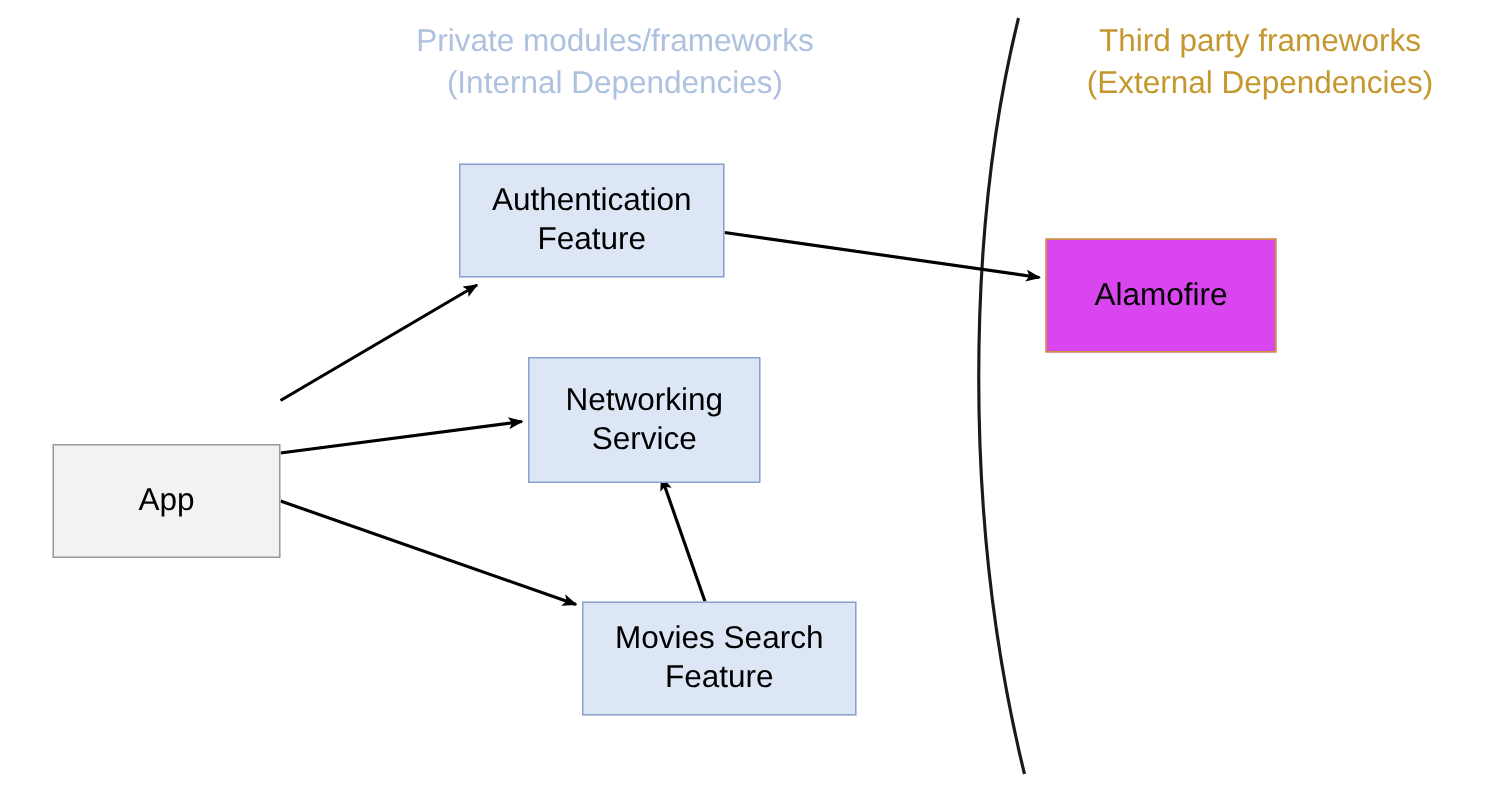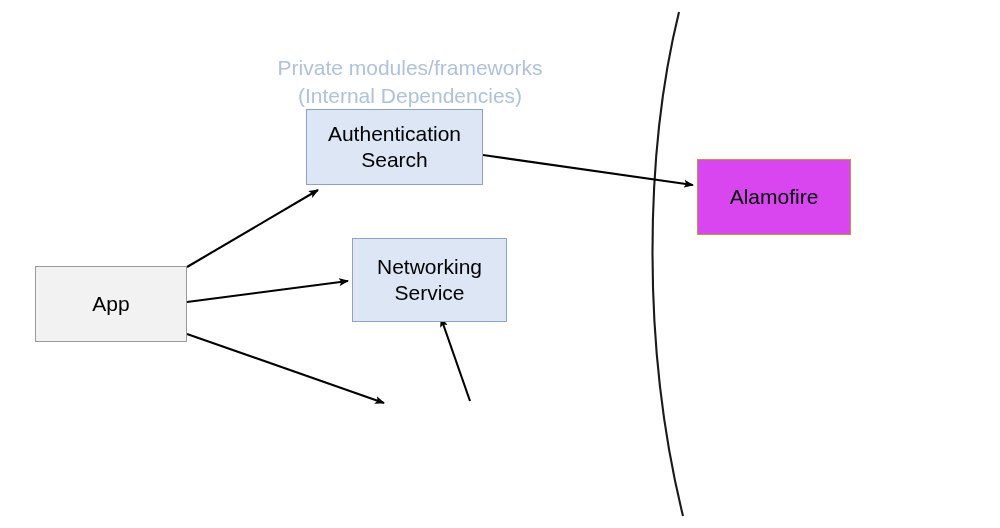--- a/index.html
+++ b/index.html
@@ -14,21 +14,20 @@
     background: #ffffff;
     overflow: hidden;
     font-family: "Liberation Sans", sans-serif;
   }
   .zone-label {
     position: absolute;
     text-align: center;
     font-size: 21px;
     line-height: 28px;
     white-space: pre-line;
-    margin-top: 40px;
   }
   #zone-internal {
     left: 190px;
     top: 14px;
     width: 440px;
     color: #aec2e0;
   }
   #zone-external {
     left: 690px;
     top: 14px;
@@ -47,20 +46,21 @@
     color: #000000;
     white-space: pre-line;
   }
   .node-internal {
     background: #dce6f5;
     border: 1.6px solid #8ba3cc;
   }
   .node-app {
     background: #f2f2f2;
     border: 1.6px solid #999999;
+    margin-top: 30px;
   }
   .node-external {
     background: #d946ef;
     border: 1.8px solid #c9972f;
   }
   #node-app { left: 35px; top: 266px; width: 152px; height: 76px; }
   #node-auth { left: 306px; top: 109px; width: 177px; height: 76px; }
   #node-networking { left: 352px; top: 238px; width: 155px; height: 84px; }
   #node-movies { left: 388px; top: 401px; width: 183px; height: 76px; }
   #node-alamofire { left: 697px; top: 159px; width: 154px; height: 76px; }
@@ -73,20 +73,22 @@
   }
 </style>
 </head>
 <body>
 
 <div id="canvas">
 
   <div class="zone-label" id="zone-internal">Private modules/frameworks
 (Internal Dependencies)</div>
 
+  <div class="zone-label" id="zone-external">Third party frameworks
+(External Dependencies)</div>
 
   <svg id="edges" viewBox="0 0 1000 528" xmlns="http://www.w3.org/2000/svg">
     <defs>
       <marker id="arrowhead" markerWidth="10" markerHeight="8" refX="9" refY="4" orient="auto" markerUnits="userSpaceOnUse">
         <path d="M0,0 L10,4 L0,8 L2.2,4 Z" fill="#000000"></path>
       </marker>
     </defs>
 
     <path d="M679,12 C645,150 641,345 683,516" fill="none" stroke="#1a1a1a" stroke-width="2.1"></path>
 
@@ -100,26 +102,30 @@
 
     <line x1="483" y1="155" x2="693" y2="185" stroke="#000000" stroke-width="2.1" marker-end="url(#arrowhead)"></line>
   </svg>
 
   <div class="node node-app" id="node-app">
     <span>App</span>
   </div>
 
   <div class="node node-internal" id="node-auth">
     <span>Authentication
-Search</span>
+Feature</span>
   </div>
 
   <div class="node node-internal" id="node-networking">
     <span>Networking
 Service</span>
   </div>
 
+  <div class="node node-internal" id="node-movies">
+    <span>Movies Search
+Feature</span>
+  </div>
 
   <div class="node node-external" id="node-alamofire">
     <span>Alamofire</span>
   </div>
 
 </div>
 
 </body></html>

